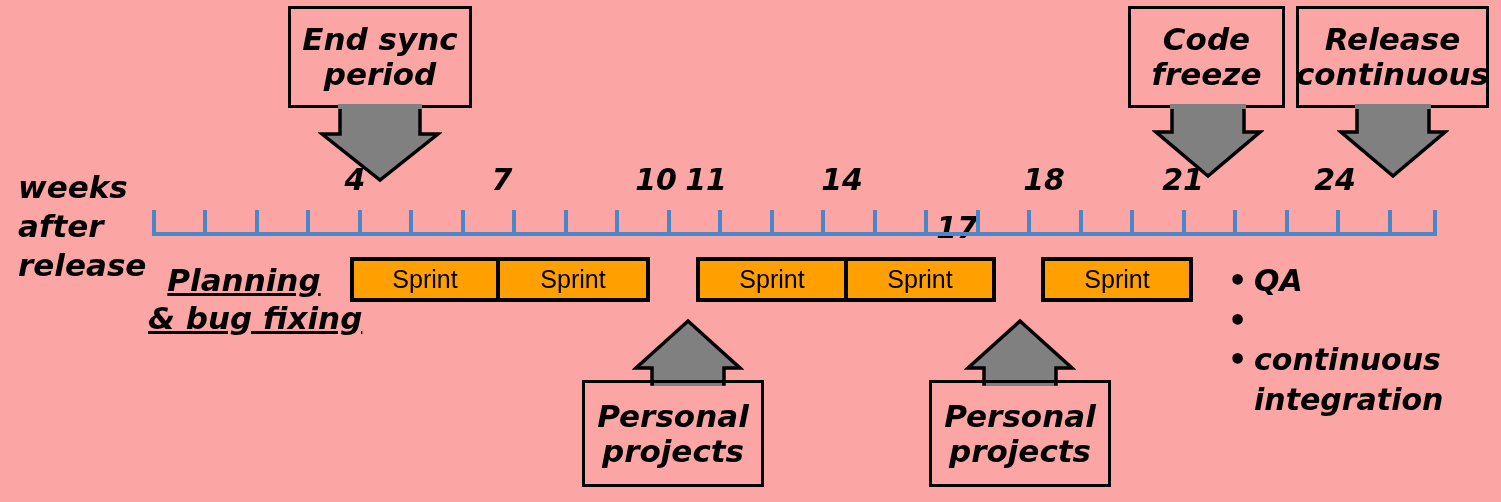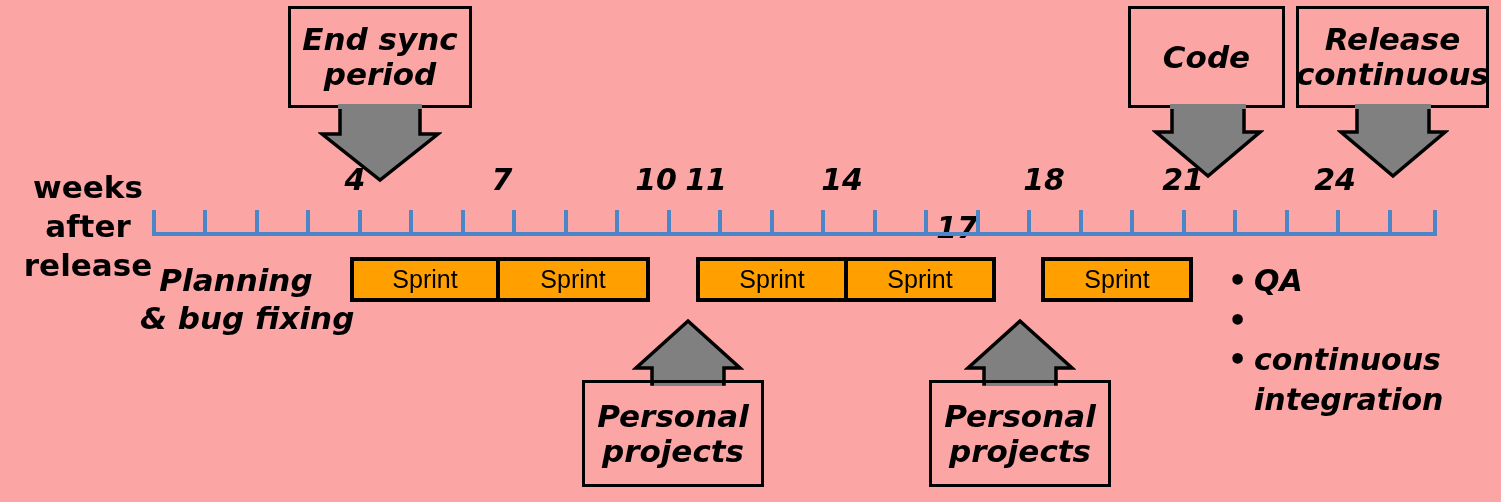--- a/index.html
+++ b/index.html
@@ -57,24 +57,24 @@
     font-weight: 700;
     font-size: 30px;
     color: #000;
     text-align: center;
     white-space: nowrap;
   }
 
   
   .side-caption {
     position: absolute;
+    font-style: italic;
     font-weight: 700;
     font-size: 31px;
     color: #000;
-    text-align: center;
     line-height: 1.25;
     white-space: nowrap;
   }
   .side-caption div { display: block; }
 
   
   .planning-label {
     position: absolute;
     font-style: italic;
     font-weight: 700;
@@ -140,20 +140,21 @@
     </span>
   </div>
   <svg class="callout-arrow" style="left:318px; top:104px;" width="124" height="80" viewBox="0 0 124 80">
     <polygon points="22,2 22,30 4,30 62,76 120,30 102,30 102,2" fill="#808080" stroke="#000" stroke-width="3.5" stroke-linejoin="miter"></polygon>
     <rect x="20" y="0" width="84" height="5" fill="#808080"></rect>
   </svg>
 
   <div class="callout" style="left:1128px; top:6px; width:157px; height:102px;text-align:center;">
     <span>
       <span>Code</span><br>
+      <span>freeze</span>
     </span>
   </div>
   <svg class="callout-arrow" style="left:1152px; top:104px;" width="112" height="76" viewBox="0 0 112 76">
     <polygon points="20,2 20,28 4,28 56,72 108,28 92,28 92,2" fill="#808080" stroke="#000" stroke-width="3.5" stroke-linejoin="miter"></polygon>
     <rect x="18" y="0" width="76" height="5" fill="#808080"></rect>
   </svg>
 
   <div class="callout" style="left:1296px; top:6px; width:193px; height:102px;">
     <span>
       <span>Release</span><br>
@@ -203,21 +204,21 @@
   <div class="tick" style="left:1336px; top:210px; height:23px;"></div>
   <div class="tick" style="left:1388px; top:210px; height:23px;"></div>
   <div class="tick" style="left:1433px; top:210px; height:23px;"></div>
 
   <div class="side-caption" style="left:18px; top:168px; width:140px;">
     <div>weeks</div>
     <div>after</div>
     <div>release</div>
   </div>
 
-  <div class="planning-label" style="left:140px; top:262px; width:192px;">
+  <div class="planning-label" style="left:148px; top:262px; width:192px;text-decoration:underline;">
     <div>Planning</div>
     <div>&amp; bug fixing</div>
   </div>
 
   <div class="sprint-group" style="left:350px; top:257px; width:300px; height:45px;">
     <div class="sprint" style="width:142px;">Sprint</div>
     <div class="sprint" style="width:146px;">Sprint</div>
   </div>
 
   <div class="sprint-group" style="left:696px; top:257px; width:300px; height:45px;">

